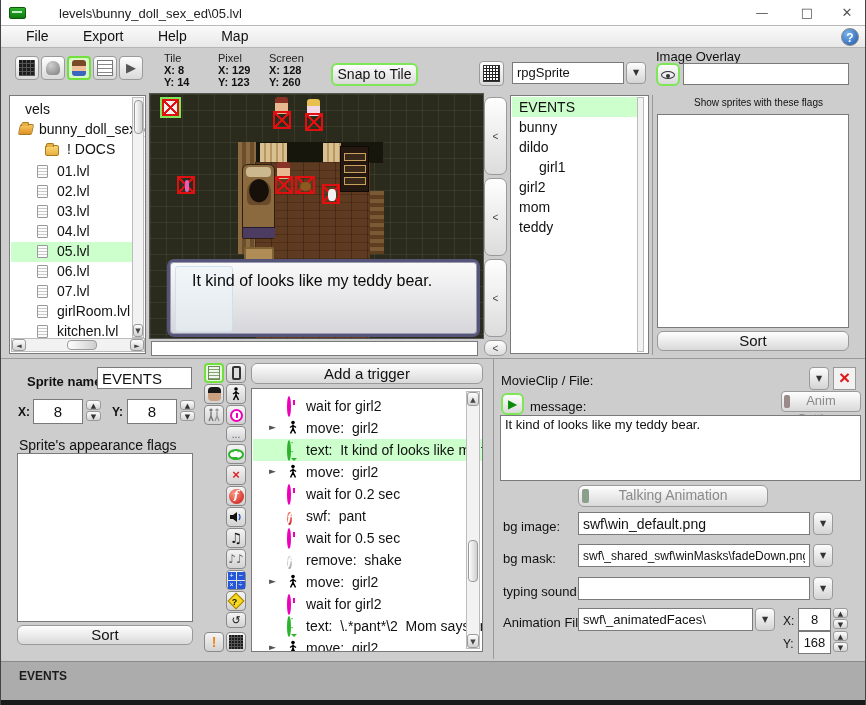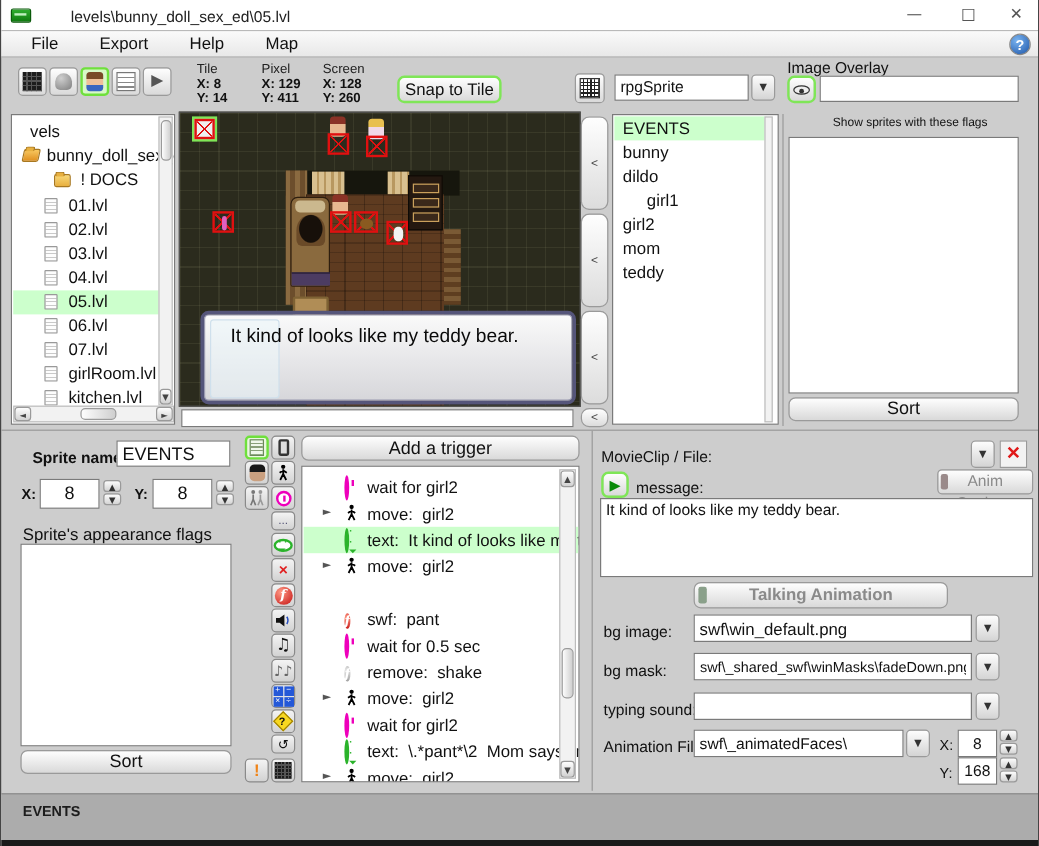--- a/index.html
+++ b/index.html
@@ -145,21 +145,21 @@
     </div>
 
     <div class="abs" style="left:163px;top:4px;">
       <div class="coordlbl">Tile</div>
       <div class="coordval">X: 8</div>
       <div class="coordval">Y: 14</div>
     </div>
     <div class="abs" style="left:217px;top:4px;">
       <div class="coordlbl">Pixel</div>
       <div class="coordval">X: 129</div>
-      <div class="coordval">Y: 411</div>
+      <div class="coordval">Y: 123</div>
     </div>
     <div class="abs" style="left:268px;top:4px;">
       <div class="coordlbl">Screen</div>
       <div class="coordval">X: 128</div>
       <div class="coordval">Y: 260</div>
     </div>
 
     <div class="abs btn green" style="left:330px;top:15px;width:87px;height:23px;font-size:14px;line-height:19px;">Snap to Tile</div>
 
     <div class="abs btn" style="left:478px;top:13px;width:25px;height:25px;border-radius:4px;">
@@ -427,20 +427,24 @@
     <div class="trow" style="top:72px;">
         <span class="texpand glyph">►</span>
         <span class="ticon">
           <svg class="walksvg" width="12" height="15" viewBox="0 0 12 14">
             <circle cx="6" cy="2" r="1.8" fill="#000"></circle>
             <path d="M6 4 L6 8 M6 5 L3 7 M6 5 L9 7 M6 8 L3.5 13 M6 8 L8.5 13" stroke="#000" stroke-width="1.5" fill="none"></path>
           </svg>
         </span>
         <span class="tlabel">move:  girl2</span>
       </div>
+    <div class="trow" style="top:94px;">
+        <span class="ticon"><span class="ic-stopwatch"></span></span>
+        <span class="tlabel">wait for 0.2 sec</span>
+      </div>
     <div class="trow" style="top:116px;">
         <span class="ticon"><span class="ic-flash">f</span></span>
         <span class="tlabel">swf:  pant</span>
       </div>
     <div class="trow" style="top:138px;">
         <span class="ticon"><span class="ic-stopwatch"></span></span>
         <span class="tlabel">wait for 0.5 sec</span>
       </div>
     <div class="trow" style="top:160px;">
         <span class="ticon"><span class="ic-flash grey">f</span></span>
@@ -490,21 +494,21 @@
     <div class="abs" style="left:336px;top:8px;width:23px;height:23px;background:#f2f2f2;border:1px solid #999;text-align:center;font-size:19px;font-weight:bold;color:#e01818;line-height:20px;"><span>×</span></div>
 
     <div class="abs btn" style="left:4px;top:34px;width:23px;height:22px;border:2px solid #7fe657;font-size:12px;line-height:18px;color:#0a8a0a;"><span class="glyph">▶</span></div>
     <span class="abs lbl" style="left:33px;top:40px;">message:</span>
     <div class="abs btn greybtn-text" style="left:284px;top:32px;width:80px;height:21px;font-size:13px;line-height:18px;border-radius:4px;">
       <span style="position:absolute;left:2px;top:3px;width:6px;height:13px;background:#9a8a8a;border-radius:2px;"></span>
       <span>Anim Settings</span>
     </div>
     <textarea class="abs field" style="left: 3px; top: 56px; width: 361px; height: 66px; resize: none; font-size: 13px;">It kind of looks like my teddy bear.</textarea>
 
-    <div class="abs btn greybtn-text" style="left:81px;top:126px;width:212px;height:22px;font-size:14px;line-height:19px;font-weight:bold;">
+    <div class="abs btn greybtn-text" style="left:81px;top:126px;width:190px;height:22px;font-size:14px;line-height:19px;">
       <span style="position:absolute;left:3px;top:3px;width:7px;height:14px;background:#8aa08a;border-radius:2px;"></span>
       <span>Talking Animation</span>
     </div>
 
     <span class="abs lbl" style="left:6px;top:160px;">bg image:</span>
     <input class="abs field" style="left: 81px; top: 153px; width: 232px; height: 23px; font-size: 14px;" value="swf\win_default.png">
     <div class="abs combo-btn glyph" style="left:316px;top:153px;height:23px;line-height:21px;">▼</div>
 
     <span class="abs lbl" style="left:6px;top:192px;">bg mask:</span>
     <input class="abs field" style="left: 81px; top: 185px; width: 232px; height: 23px; font-size: 12px;" value="swf\_shared_swf\winMasks\fadeDown.png">

